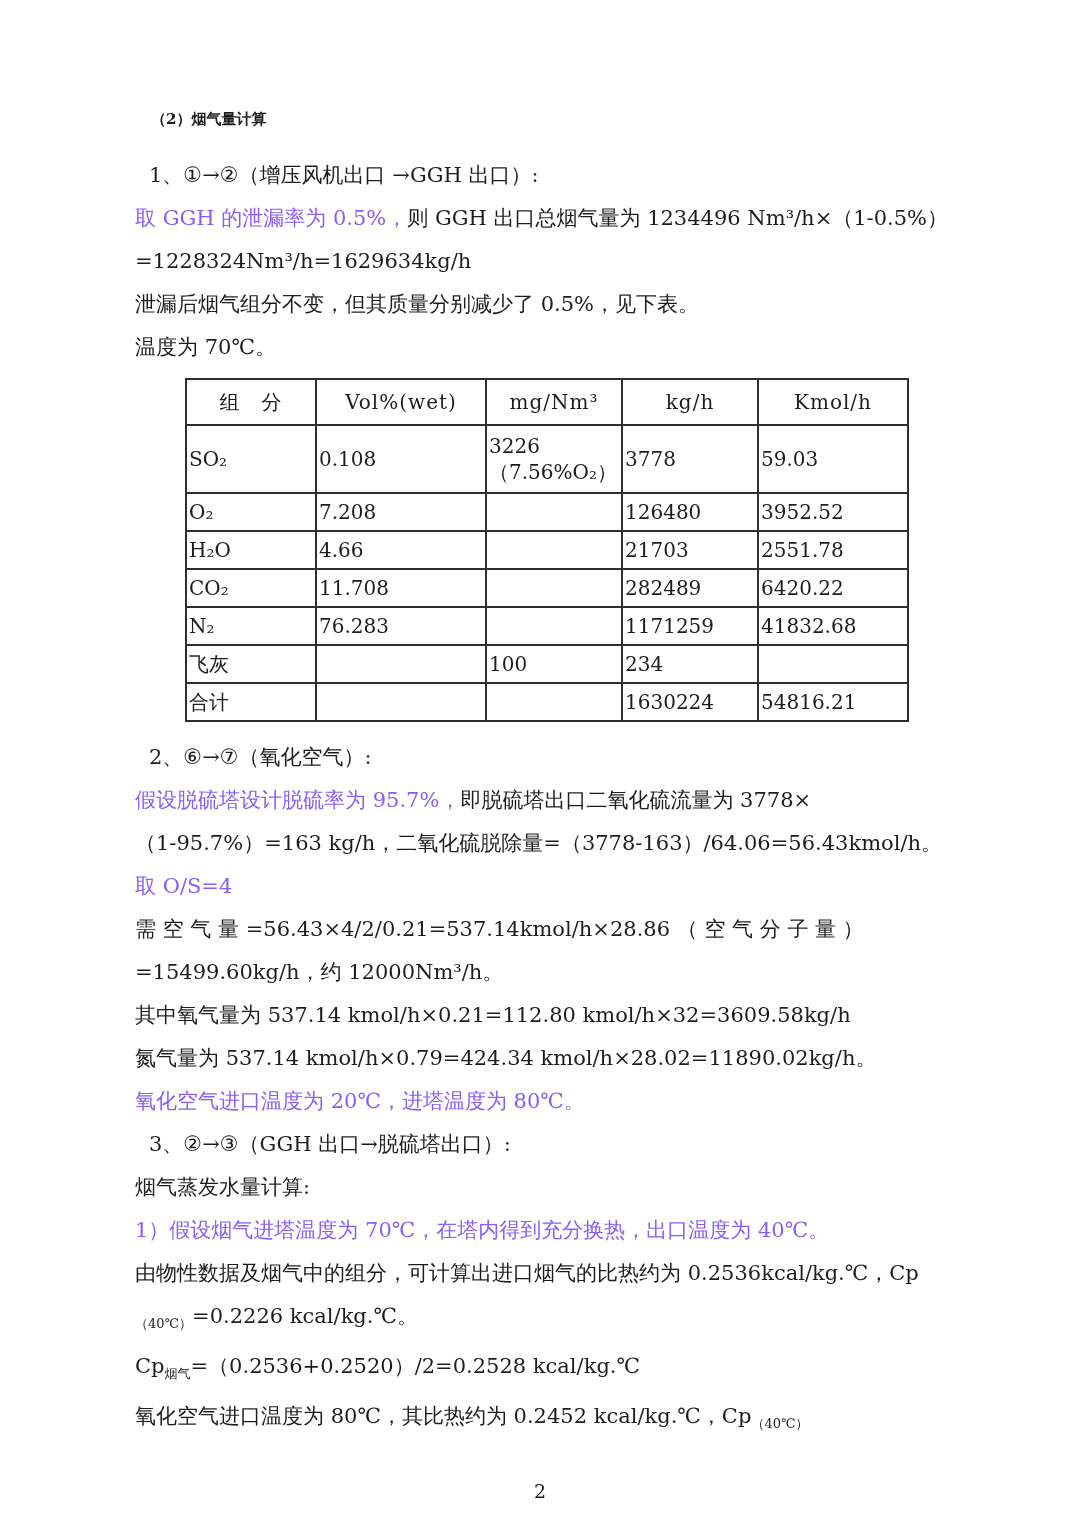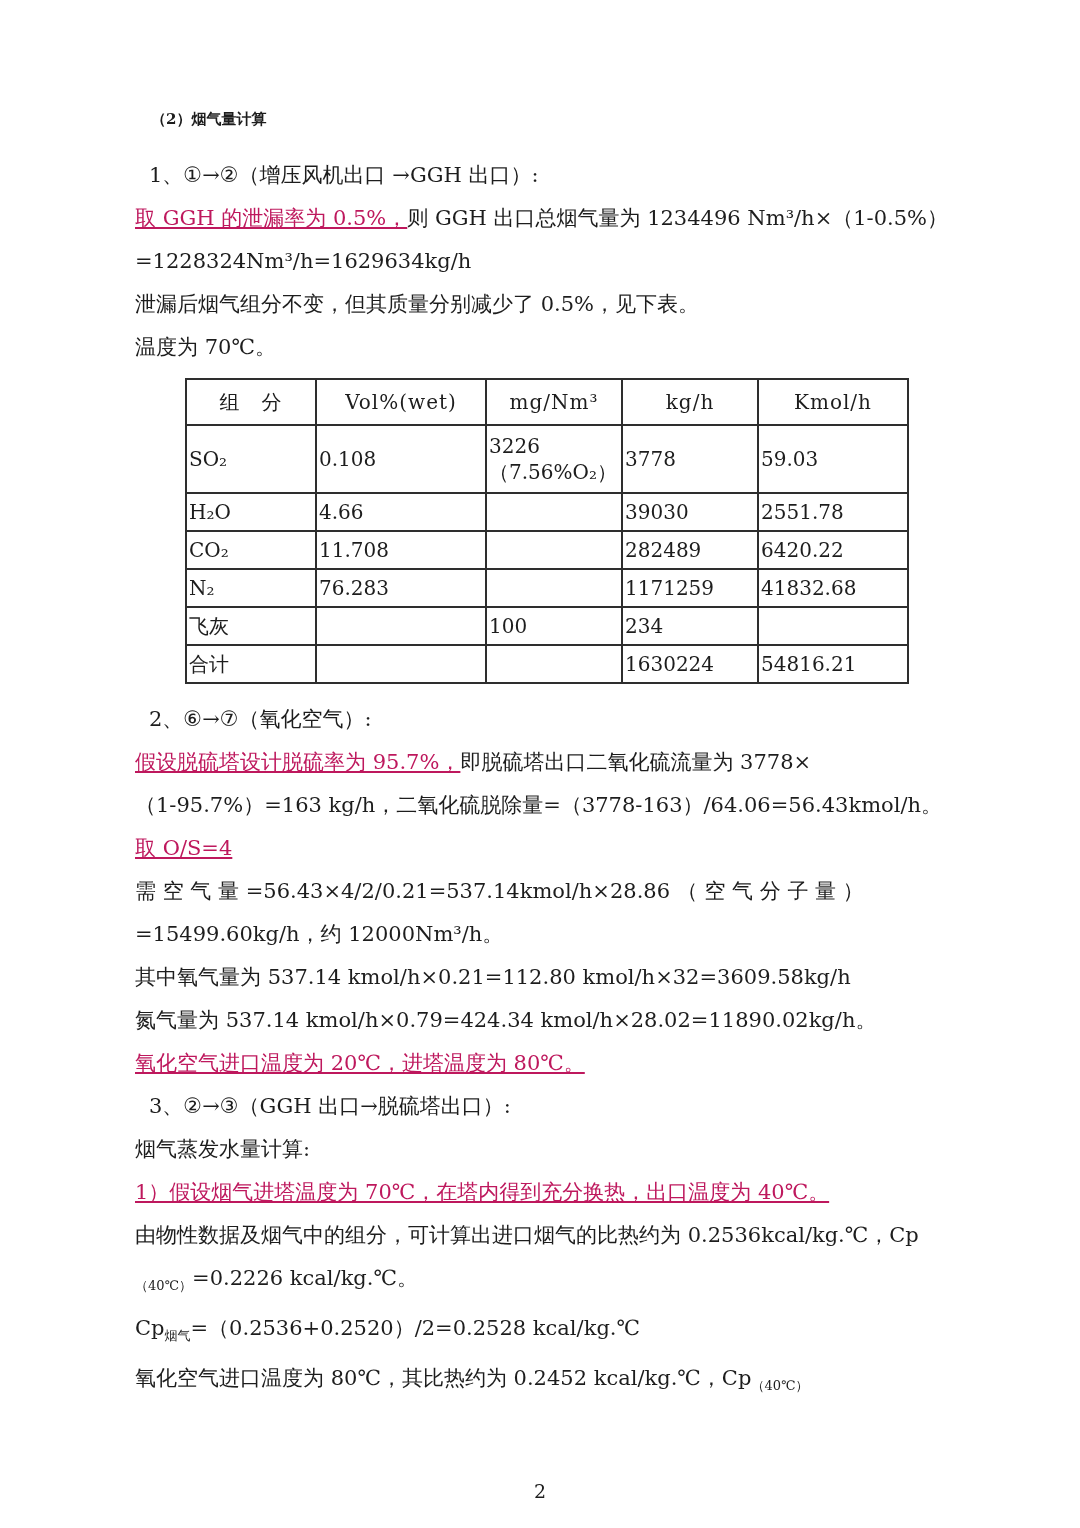--- a/index.html
+++ b/index.html
@@ -27,21 +27,21 @@
     font-size:21px; line-height:43px;
     margin:0; text-align:left;
     white-space:nowrap;
   }
   .ind0   { margin-left:0; }
   .ind25  { margin-left:25px; }
   .ind45  { margin-left:45px; }
   .ind95  { margin-left:95px; }
   .ind105 { margin-left:105px; }
   .ind165 { margin-left:165px; }
-  .red { color:#be185d;text-decoration:underline; }
+  .red { color:#8b5cf6; }
   .sub {
     font-size:13px;
     vertical-align:-5px;
     letter-spacing:0;
     text-align:right;
   }
   table.flue {
     border-collapse:collapse;
     margin:9px 0 14px 50px;
     table-layout:fixed;
@@ -102,24 +102,31 @@
     </tr>
     <tr class="row-so2">
       <td>SO₂</td>
       <td>0.108</td>
       <td>3226
 （7.56%O₂）</td>
       <td>3778</td>
       <td>59.03</td>
     </tr>
     <tr>
+      <td>O₂</td>
+      <td>7.208</td>
+      <td></td>
+      <td>126480</td>
+      <td>3952.52</td>
+    </tr>
+    <tr>
       <td>H₂O</td>
       <td>4.66</td>
       <td></td>
-      <td>39030</td>
+      <td>21703</td>
       <td>2551.78</td>
     </tr>
     <tr>
       <td>CO₂</td>
       <td>11.708</td>
       <td></td>
       <td>282489</td>
       <td>6420.22</td>
     </tr>
     <tr>

